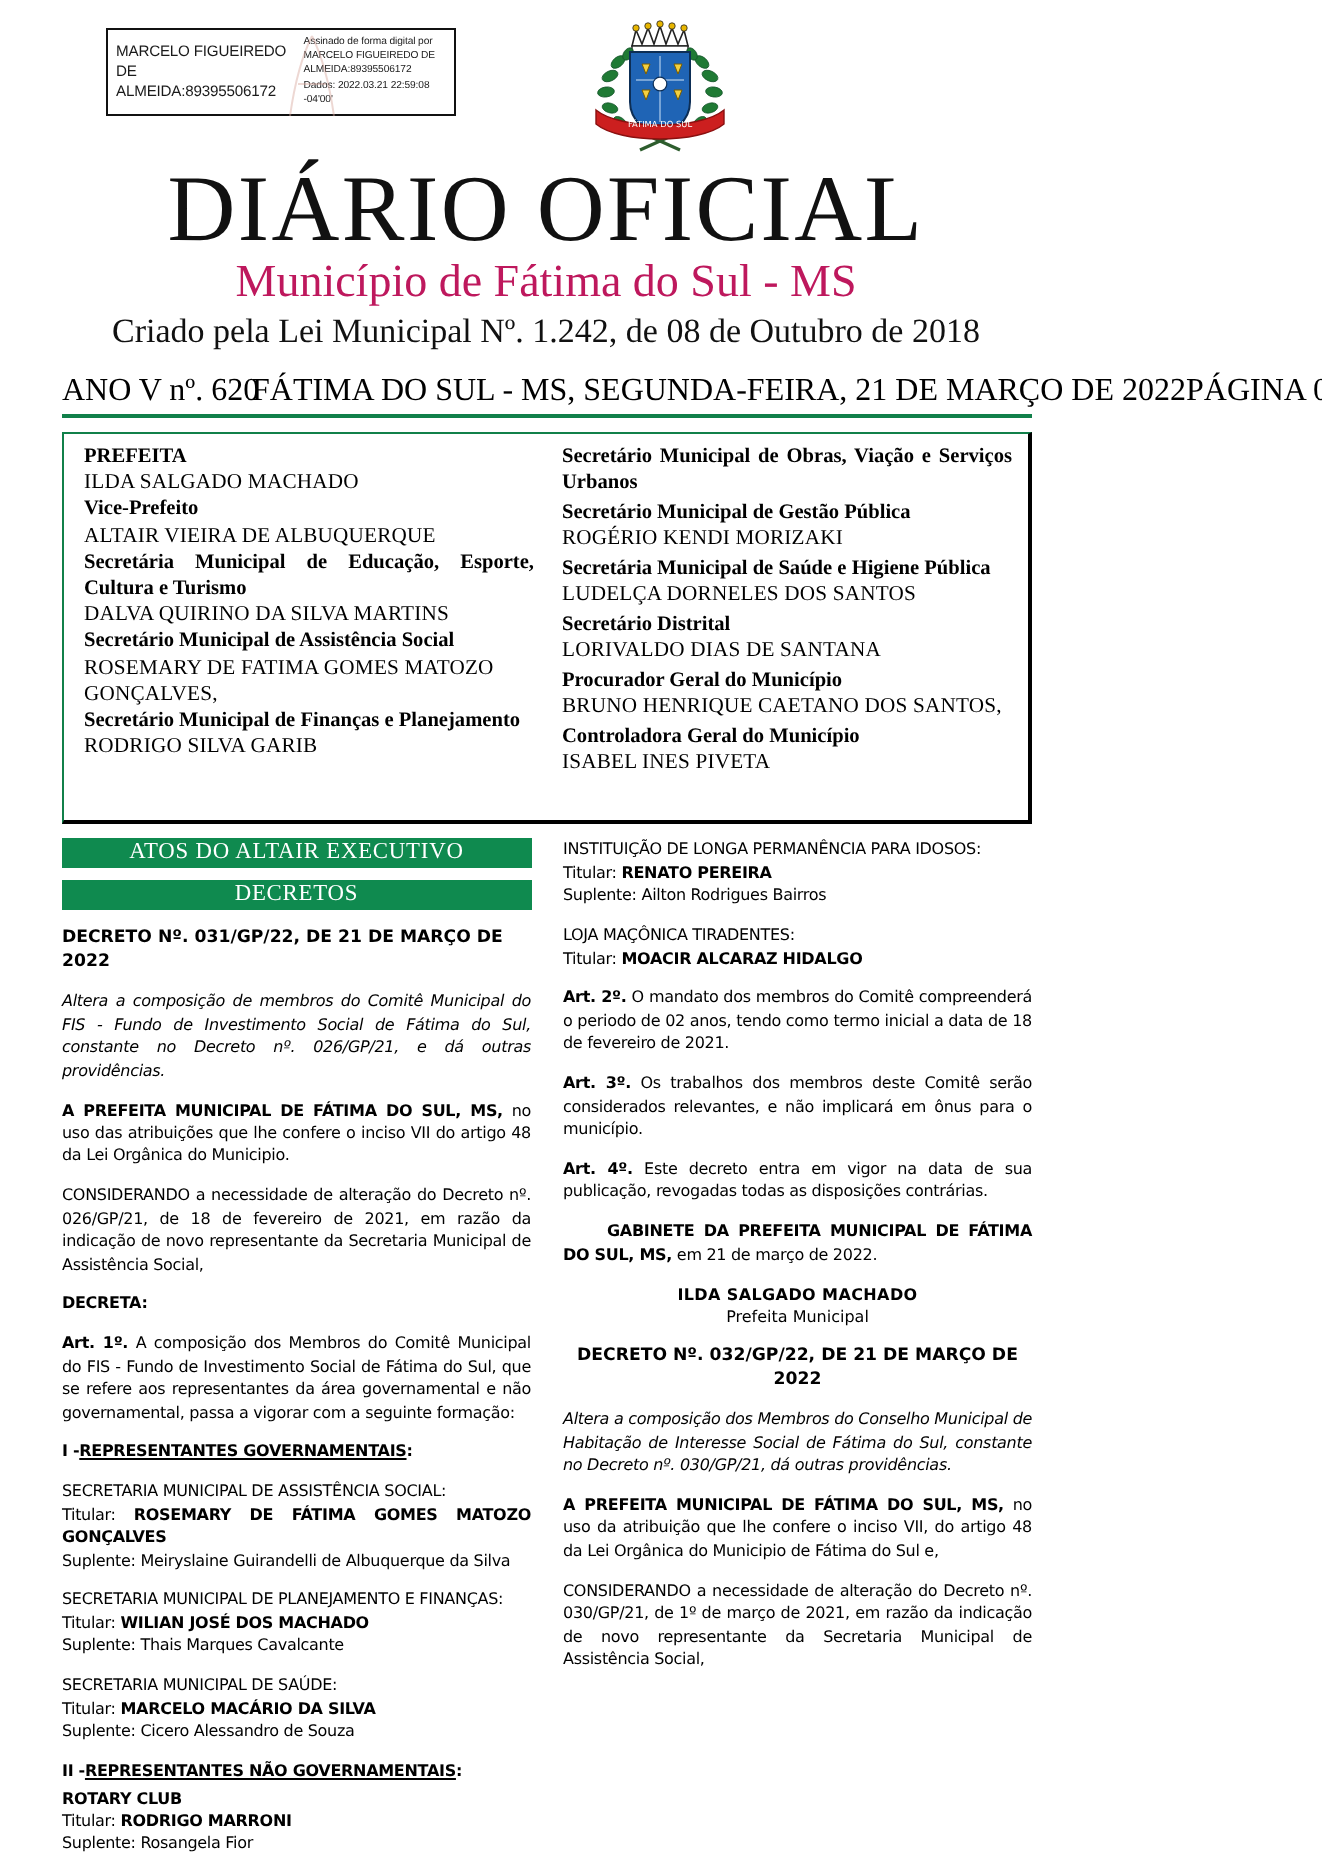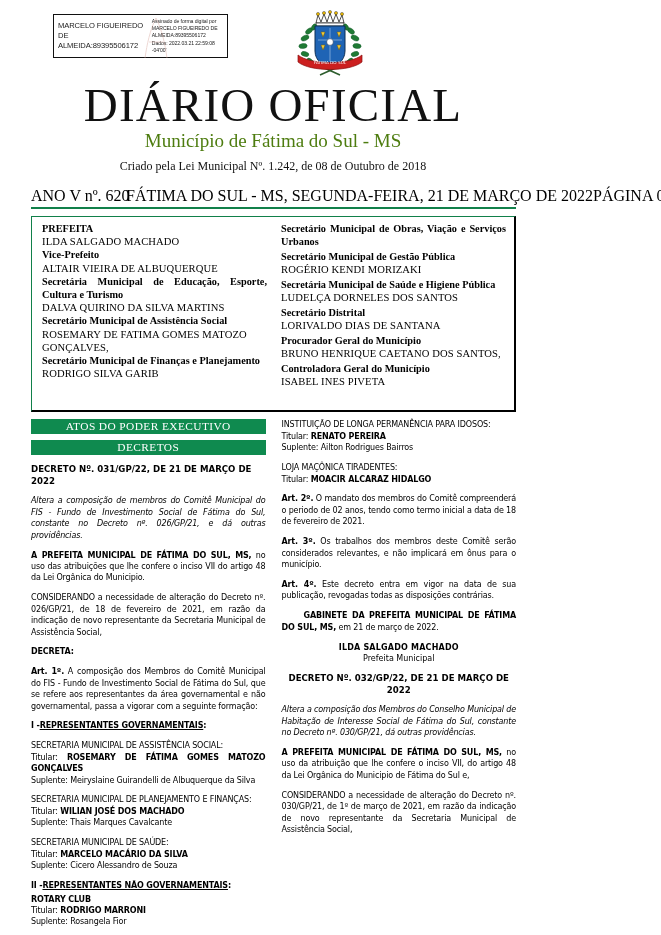--- a/index.html
+++ b/index.html
@@ -49,26 +49,26 @@
   .masthead{text-align:center;margin-top:2px;}
   .dotitle{
     font-family:"Liberation Serif", serif;
     font-size:47px;line-height:50px;
     letter-spacing:1.2px;
     color:#111;
     font-weight:400;
   }
   .dosub{
     font-family:"Liberation Serif", serif;
-    font-size:19px;line-height:25px;
-    color:#4d7c0f;margin-top:-2px;
+    font-size:23px;line-height:25px;
+    color:#be185d;margin-top:-2px;
   }
   .docreated{
     font-family:"Liberation Serif", serif;
-    font-size:12px;line-height:20px;
+    font-size:17px;line-height:20px;
     color:#111;margin-top:3px;
   }
 
   
   .inforow{
     margin:11px 30px 0 31px;
     display:flex;align-items:flex-end;
     font-family:"Liberation Serif", serif;
     font-size:16px;
     border-bottom:2.2px solid #11804a;
@@ -292,21 +292,21 @@
         <div class="off-role">Controladora Geral do Município</div>
         <div class="off-name">ISABEL INES PIVETA</div>
       </div>
     </div>
   </div>
 
   <div class="cols">
 
     <div class="col left">
 
-      <div class="greenbar">ATOS DO PODER EXECUTIVO</div>
+      <div class="greenbar">ATOS DO ALTAIR EXECUTIVO</div>
       <div class="greenbar second">DECRETOS</div>
 
       <div class="decree-head">DECRETO Nº. 031/GP/22, DE 21 DE MARÇO DE 2022</div>
 
       <div class="t i">Altera a composição de membros do Comitê Municipal do FIS - Fundo de Investimento Social de Fátima do Sul, constante no Decreto nº. 026/GP/21, e dá outras providências.</div>
 
       <div class="t">
         <span class="b">A PREFEITA MUNICIPAL DE FÁTIMA DO SUL, MS,</span><span> no uso das atribuições que lhe confere o inciso VII do artigo 48 da Lei Orgânica do Municipio.</span>
       </div>
 

